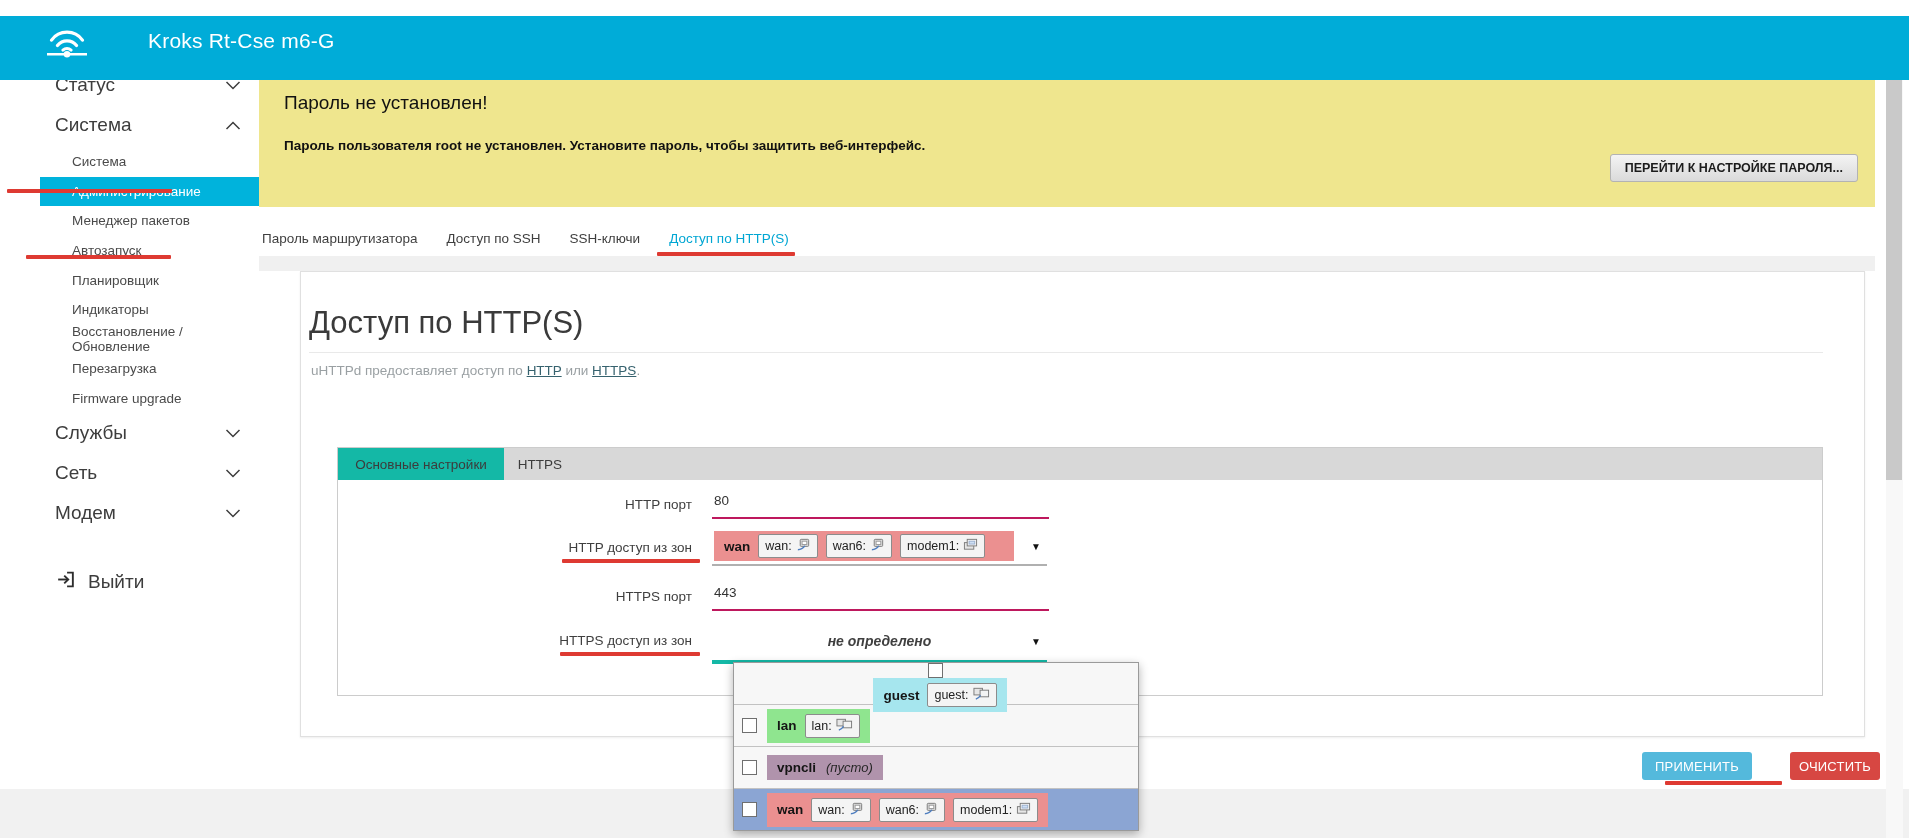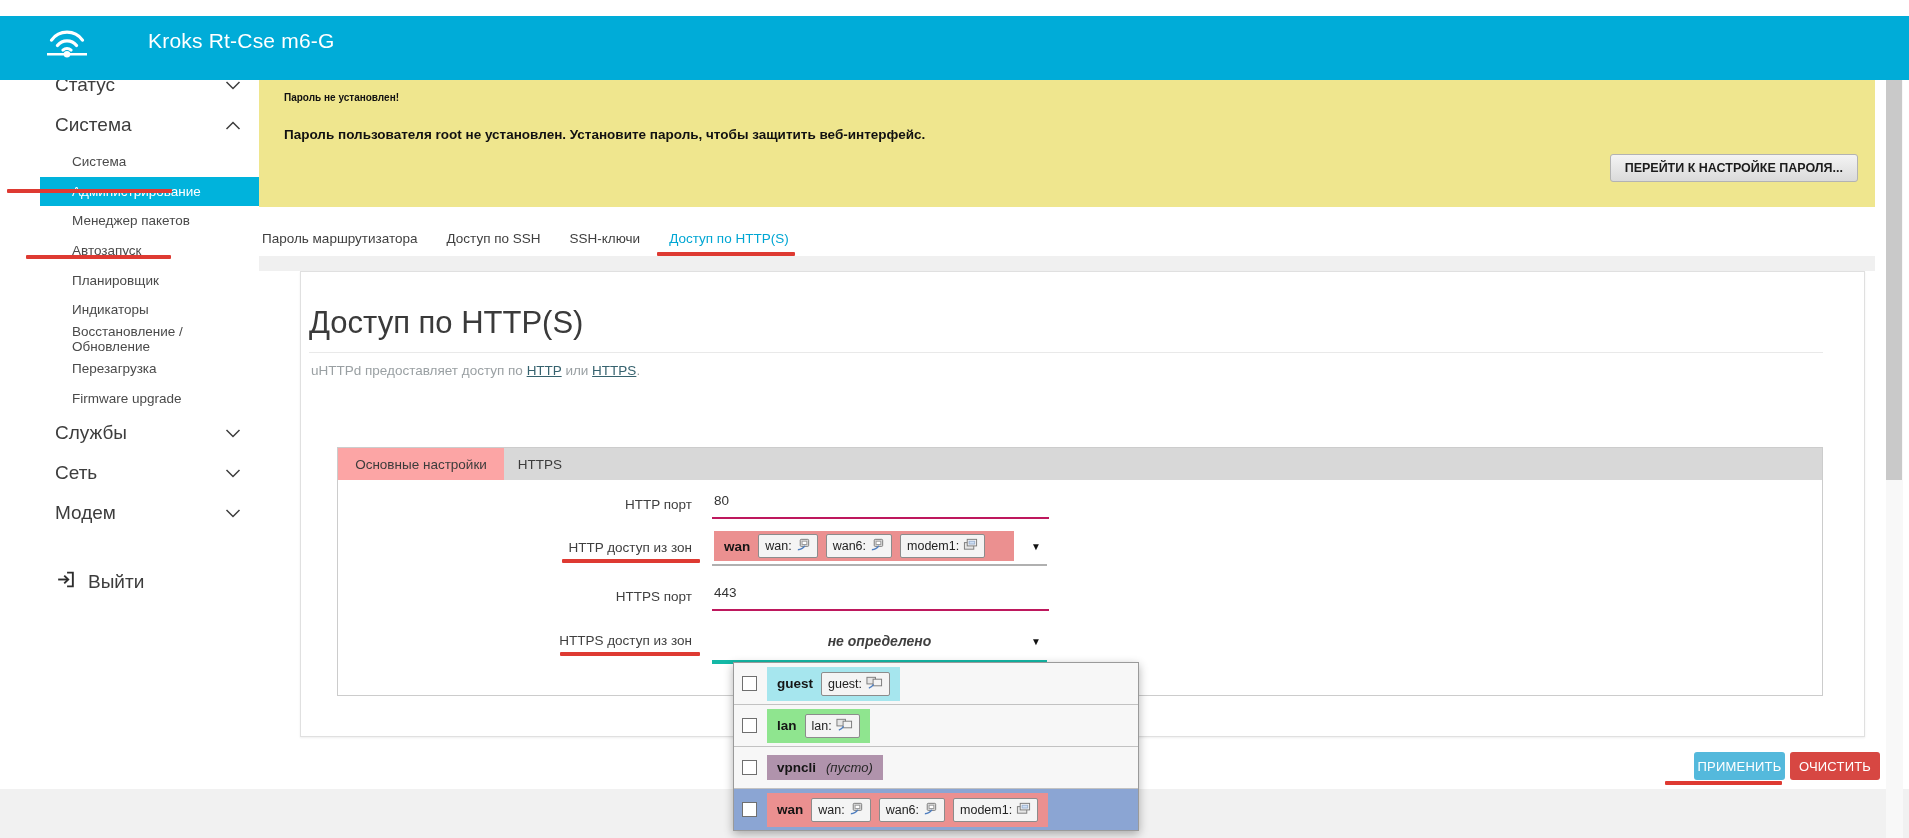--- a/index.html
+++ b/index.html
@@ -15,68 +15,68 @@
   .sidebar{position:absolute;left:0;top:50px;width:259px;height:739px;background:#fff;z-index:5;padding-top:15px;box-sizing:border-box;padding-left:40px;}
   .nav-top{height:40px;display:flex;align-items:center;justify-content:space-between;padding:0 18px 0 15px;font-size:19px;color:#3d3d3d;cursor:pointer;}
   .nav-top .chev{display:flex;align-items:center;}
   .submenu{margin:2px 0 0 0;padding:0;list-style:none;}
   .submenu li{height:29.6px;display:flex;align-items:center;padding-left:32px;font-size:13.5px;color:#4a4a4a;cursor:pointer;}
   .submenu li.active{background:#00b3dc;color:#fff;}
   .logout-row{margin-top:29px;height:40px;display:flex;align-items:center;padding-left:15px;font-size:19px;color:#3d3d3d;cursor:pointer;gap:12px;}
 
   
   .notice{position:absolute;left:259px;top:69px;width:1616px;height:138px;background:#efe68e;box-sizing:border-box;padding:23px 0 0 25px;}
-  .notice-title{font-size:10px;font-weight:bold;color:#111;}
+  .notice-title{font-size:19px;font-weight:normal;color:#111;}
   .notice-body{margin-top:24px;font-size:13.5px;font-weight:bold;color:#111;}
   .notice-btn{position:absolute;right:17px;bottom:25px;height:28px;padding:0 14px;font-size:12.5px;font-weight:bold;color:#1c1c1c;background:linear-gradient(#f4f4f4,#dadada);border:1px solid #b3b3b3;border-radius:3px;display:flex;align-items:center;cursor:pointer;font-family:inherit;}
 
   
   .tabsrow{position:absolute;left:262px;top:231px;display:flex;gap:29px;font-size:13.5px;color:#3f3f3f;z-index:6;}
   .tabsrow .tab{position:relative;cursor:pointer;padding-bottom:6px;}
   .tabsrow .tab.active{color:#00a6d3;}
   .graystrip{position:absolute;left:259px;top:256px;width:1616px;height:15px;background:#f0f0f0;}
 
   
   .card{position:absolute;left:300px;top:271px;width:1565px;height:466px;background:#fff;border:1px solid #e0e0e0;box-shadow:0 1px 2px rgba(0,0,0,.07);box-sizing:border-box;z-index:4;}
   .page-title{margin:35px 0 0 8px;font-size:31px;font-weight:300;color:#3a3a3a;line-height:1;}
   .card hr{border:none;border-top:1px solid #e9e9e9;margin:14px 0 0 8px;width:1514px;}
   .desc{margin:10px 0 0 10px;font-size:13.5px;color:#9aa0a3;}
   .desc a{color:#36626e;text-decoration:underline;cursor:pointer;}
 
   
   .fieldset{position:absolute;left:36px;top:175px;width:1486px;height:249px;border:1px solid #cccccc;box-sizing:border-box;background:#fff;}
   .tabstrip{position:absolute;left:0;top:0;right:0;height:32px;background:#d8d8d8;display:flex;}
   .itab{height:32px;display:flex;align-items:center;justify-content:center;font-size:13.5px;color:#3c3c3c;cursor:pointer;}
-  .itab.active{background:#fca5a5;}
+  .itab.active{background:#14b8a6;}
   .frow{position:absolute;left:0;right:0;display:flex;align-items:center;}
   .flabel{width:354px;text-align:right;font-size:13.5px;color:#3f3f3f;position:relative;flex:none;}
   .fval{margin-left:20px;width:335px;position:relative;flex:none;}
   .tinput{width:335px;border:none;outline:none;border-bottom:2px solid #be185d;background:transparent;font-size:13.5px;color:#333;padding:3px 0 9px 2px;font-family:inherit;}
   .zsel{width:335px;height:36px;border-bottom:2px solid #b0b0b0;display:flex;align-items:center;position:relative;cursor:pointer;}
   .zbox{margin-left:2px;height:30px;width:300px;box-sizing:border-box;background:#eb9090;display:flex;align-items:center;gap:8px;padding:0 10px;}
   .zname{font-size:13.5px;font-weight:bold;color:#151515;}
   .ztag{background:#f4f4f4;border:1px solid #8c8c8c;border-radius:2px;padding:3px 6px;font-size:12.5px;color:#222;display:inline-flex;align-items:center;gap:4px;}
   .caret{position:absolute;right:6px;font-size:10px;color:#111;}
   .zsel2{width:335px;height:38px;border-bottom:4px solid #14b8a6;display:flex;align-items:center;justify-content:center;position:relative;cursor:pointer;}
   .undef{font-size:14px;font-weight:bold;font-style:italic;color:#3f3f3f;}
 
   
   .dropdown{position:absolute;left:733px;top:662px;width:404px;background:#f7f7f7;border:1px solid #9a9a9a;box-shadow:0 3px 9px rgba(0,0,0,.3);z-index:15;}
   .drow{height:41px;display:flex;align-items:center;padding-left:8px;border-top:1px solid #c2c2c2;cursor:pointer;}
-  .drow:first-child{border-top:none;}
+  .drow:first-child{border-top:none;flex-direction:column;}
   .drow.selected{background:#8ba5d3;}
   .cb{width:13px;height:13px;background:#fff;border:1px solid #6f6f6f;margin-right:10px;flex:none;cursor:pointer;}
   .chip{display:inline-flex;align-items:center;gap:8px;padding:5px 10px;}
   .chip .zname{font-size:13.5px;}
   .empty-lab{font-size:13px;font-style:italic;color:#262626;font-weight:normal;margin-left:2px;}
 
   
   .footband{position:absolute;left:0;top:789px;width:1909px;height:49px;background:#f1f1f1;z-index:1;}
   .btn{position:absolute;top:752px;height:28px;border:none;border-radius:3px;color:#fff;font-size:13px;font-family:inherit;display:flex;align-items:center;justify-content:center;cursor:pointer;letter-spacing:.2px;}
-  .btn-apply{left:1694px;width:91px;background:#54b9dc;}
+  .btn-apply{left:1642px;width:110px;background:#54b9dc;}
   .btn-reset{left:1790px;width:90px;background:#d74742;}
 
   
   .annot{position:absolute;height:4px;background:#de3a32;border-radius:1px;z-index:18;}
 
   
   .sb-track{position:absolute;left:1886px;top:50px;width:17px;height:788px;background:#f8f8f8;z-index:2;}
   .sb-thumb{position:absolute;left:1886px;top:50px;width:16px;height:430px;background:#c9c9c9;z-index:3;cursor:pointer;}
 </style>
 </head>

